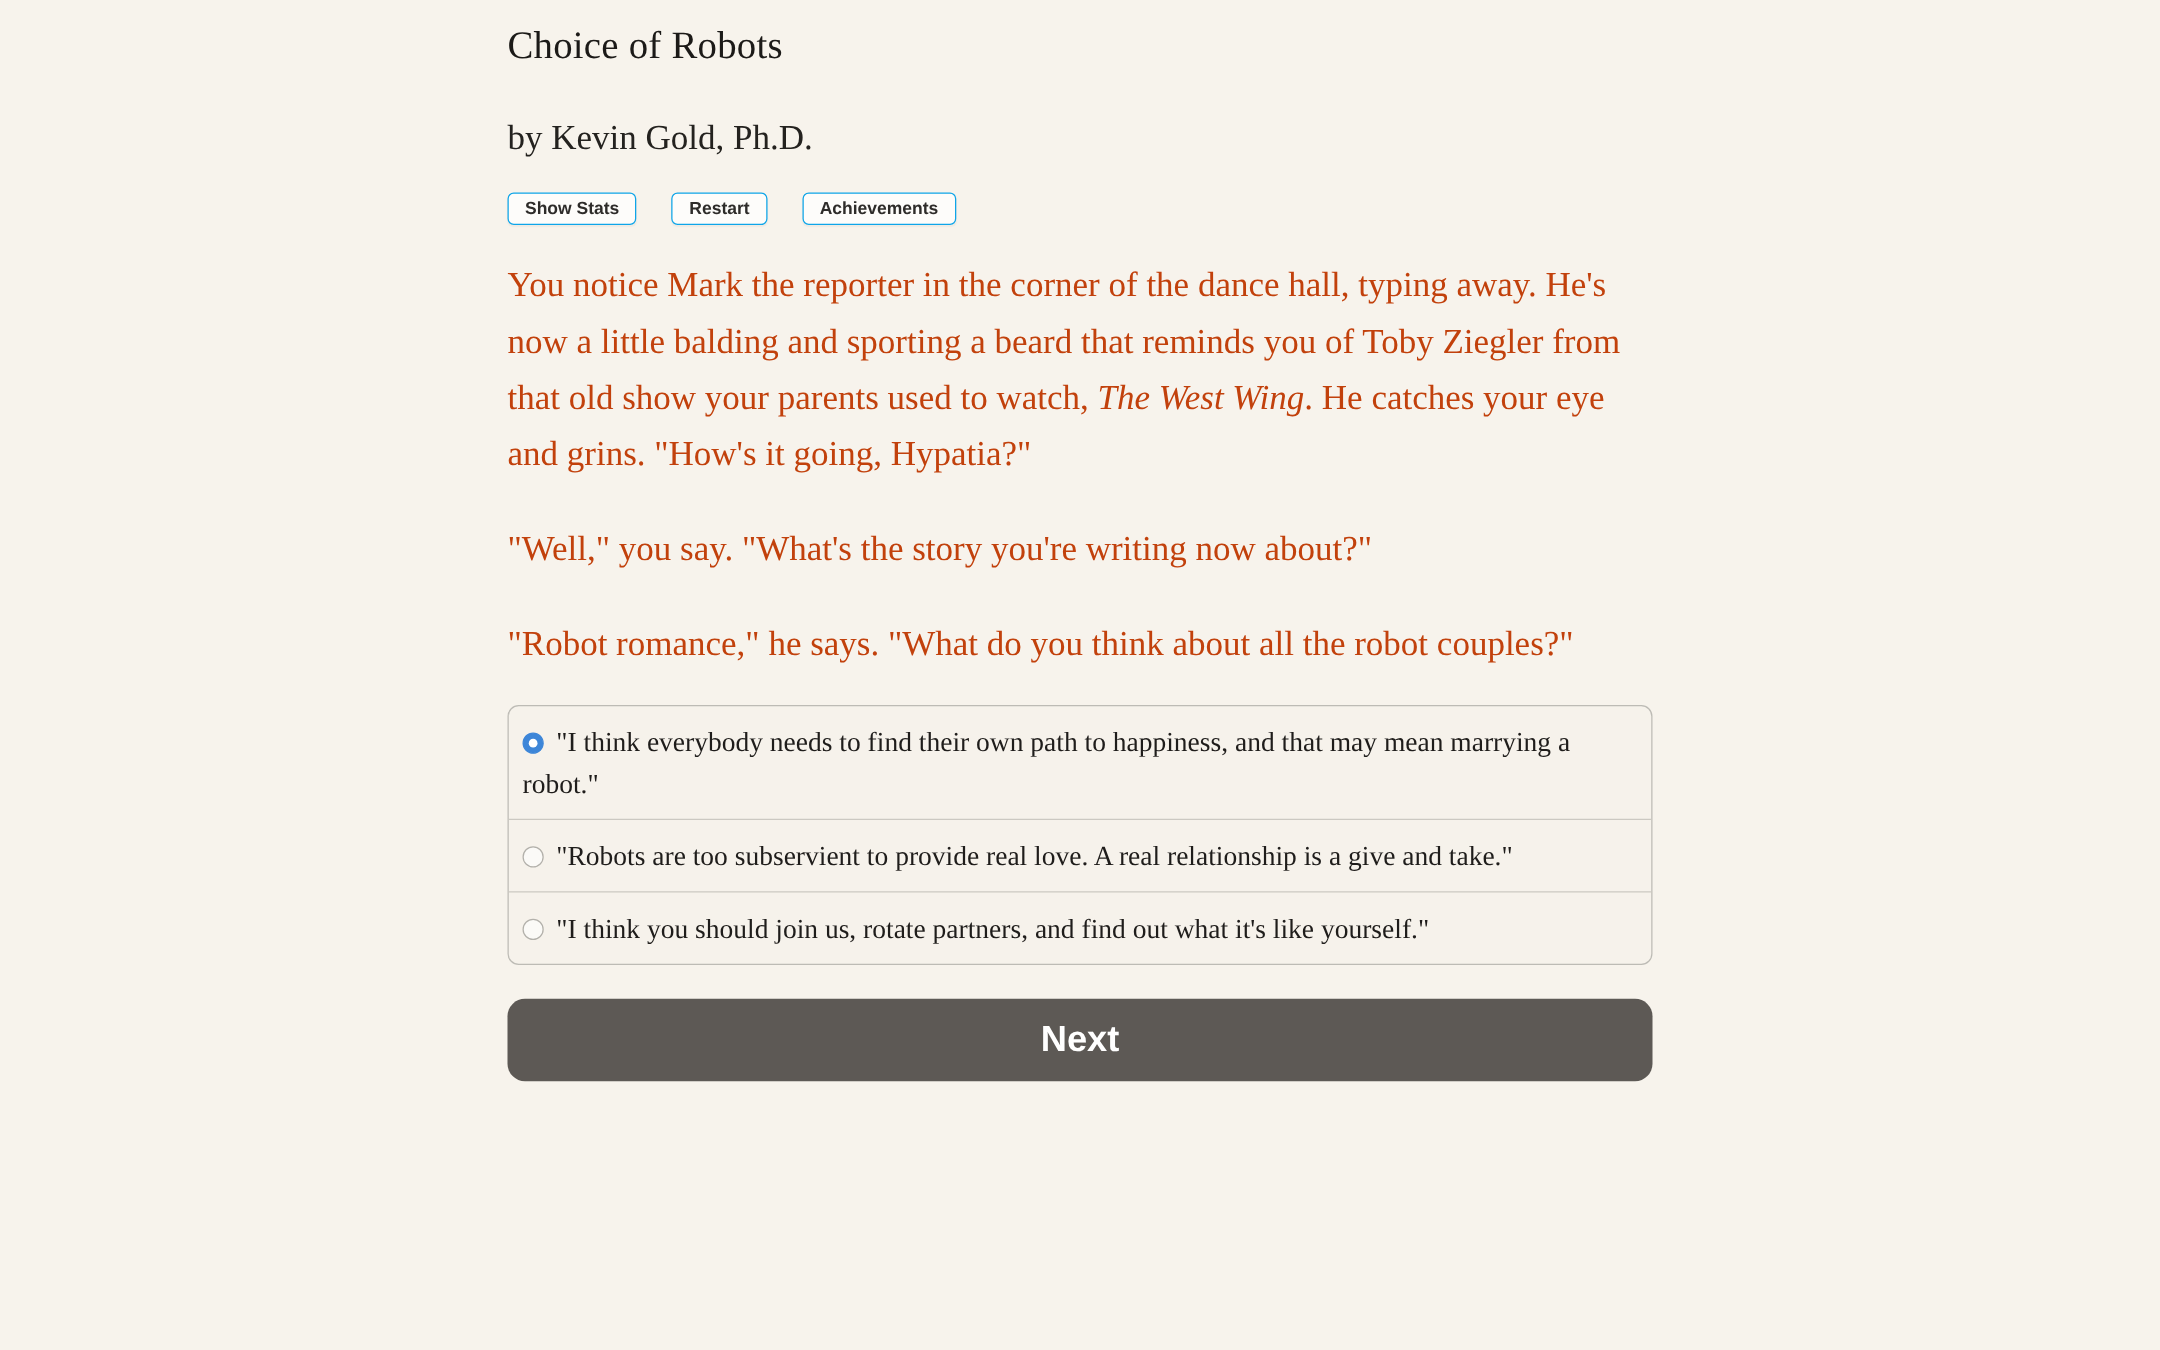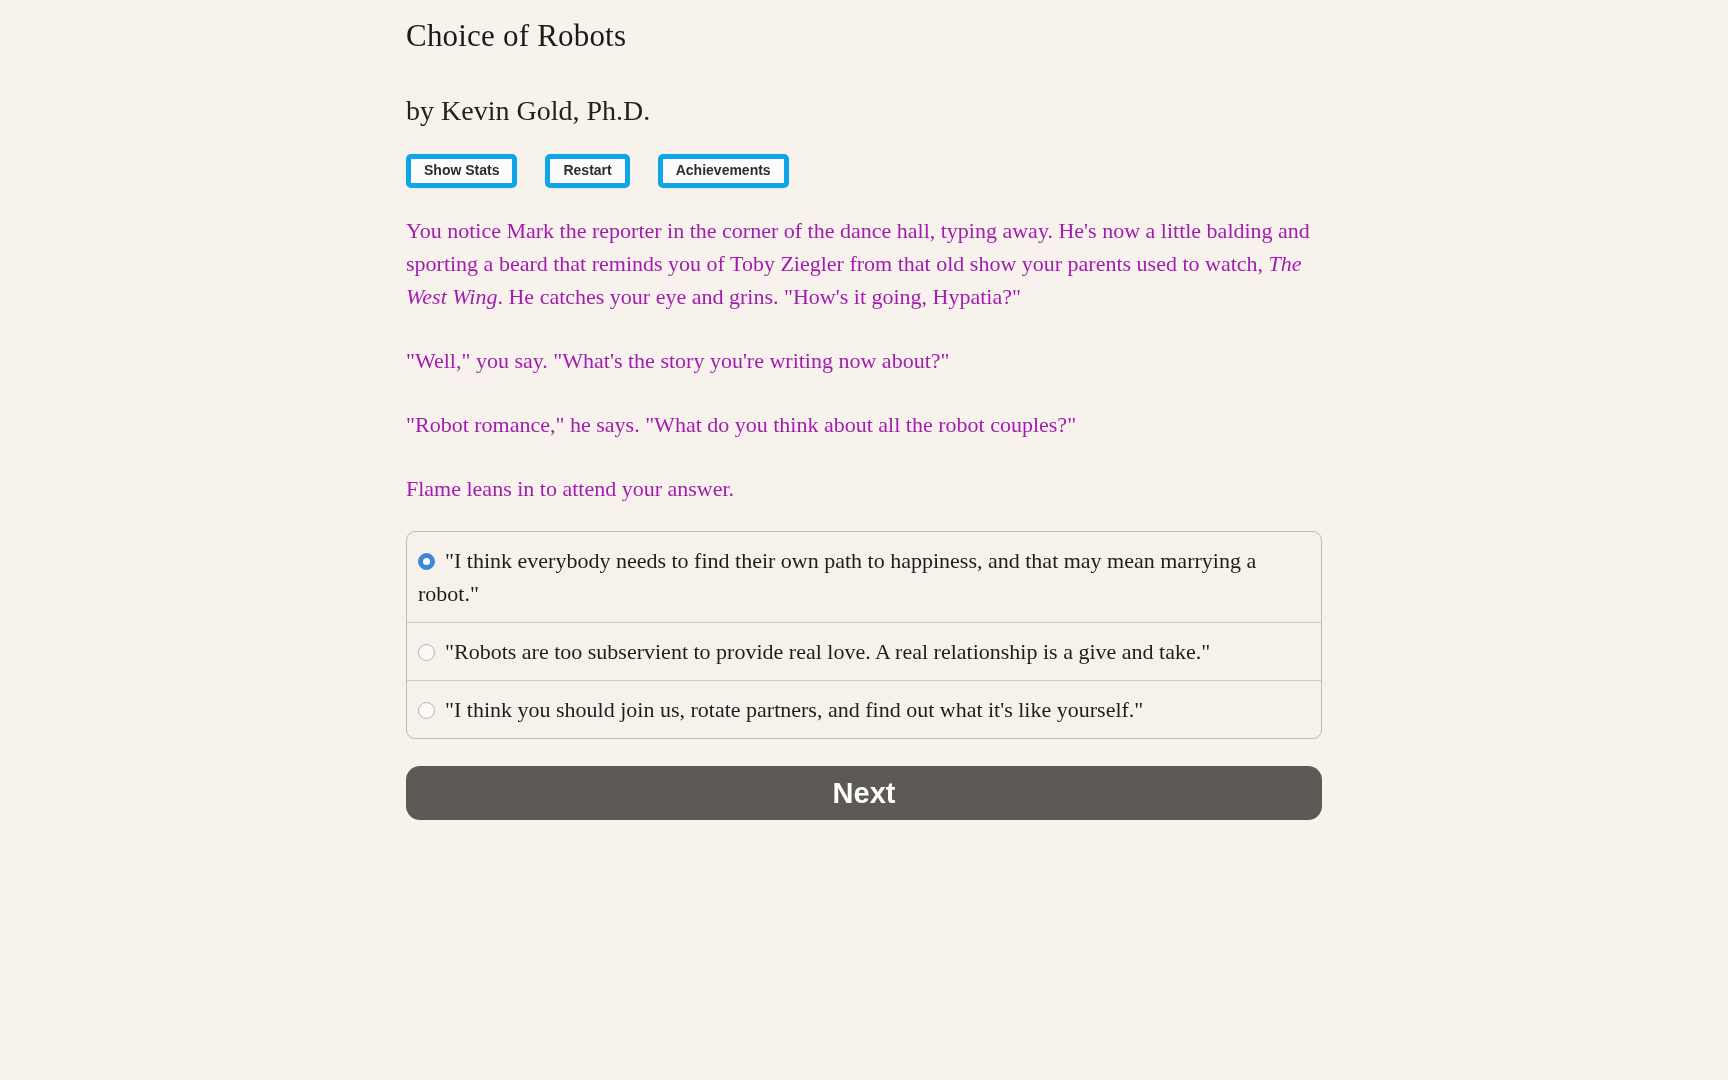--- a/index.html
+++ b/index.html
@@ -38,33 +38,33 @@
     gap: 28px;
     margin-bottom: 26px;
   }
 
   .tbtn {
     font-family: "Liberation Sans", sans-serif;
     font-size: 14px;
     font-weight: bold;
     color: #2e2c2a;
     background: #fdfcfa;
-    border: 5px solid #0ea5e9;
+    border: 1px solid #0ea5e9;
     border-radius: 5px;
     padding: 3px 13px 4px 13px;
     line-height: 17px;
     cursor: pointer;
     box-shadow: 0 1px 1px rgba(0,0,0,0.04);
   }
 
   .story p {
-    font-size: 22px;
-    line-height: 33px;
+    font-size: 28px;
+    line-height: 45px;
     margin-bottom: 31px;
-    color: #a21caf;
+    color: #c2410c;
   }
 
   .story em { font-style: italic; }
 
   .choice-box {
     width: 916px;
     background: #f6f2eb;
     border: 1px solid #bdbbb5;
     border-radius: 9px;
     margin-top: -5px;
@@ -109,21 +109,21 @@
     width: 7px;
     height: 7px;
     margin: -3.5px 0 0 -3.5px;
     border-radius: 50%;
     background: #ffffff;
   }
 
   .next-btn {
     display: block;
     width: 916px;
-    height: 54px;
+    height: 66px;
     margin-top: 27px;
     background: #5d5955;
     border: none;
     border-radius: 14px;
     color: #ffffff;
     font-family: "Liberation Sans", sans-serif;
     font-size: 29px;
     font-weight: bold;
     cursor: pointer;
   }
@@ -140,21 +140,20 @@
   <div class="toolbar">
     <button class="tbtn">Show Stats</button>
     <button class="tbtn">Restart</button>
     <button class="tbtn">Achievements</button>
   </div>
 
   <div class="story">
     <p><span>You notice Mark the reporter in the corner of the dance hall, typing away. He's now a little balding and sporting a beard that reminds you of Toby Ziegler from that old show your parents used to watch, </span><em>The West Wing</em><span>. He catches your eye and grins. "How's it going, Hypatia?"</span></p>
     <p>"Well," you say. "What's the story you're writing now about?"</p>
     <p>"Robot romance," he says. "What do you think about all the robot couples?"</p>
-    <p>Flame leans in to attend your answer.</p>
   </div>
 
   <div class="choice-box">
     <div class="choice-row">
       <span class="radio selected"></span><span class="choice-text">"I think everybody needs to find their own path to happiness, and that may mean marrying a robot."</span>
     </div>
     <div class="choice-row">
       <span class="radio"></span><span class="choice-text">"Robots are too subservient to provide real love. A real relationship is a give and take."</span>
     </div>
     <div class="choice-row">

